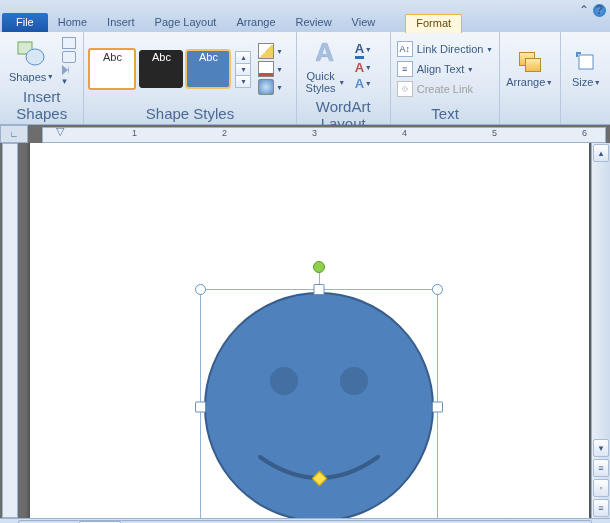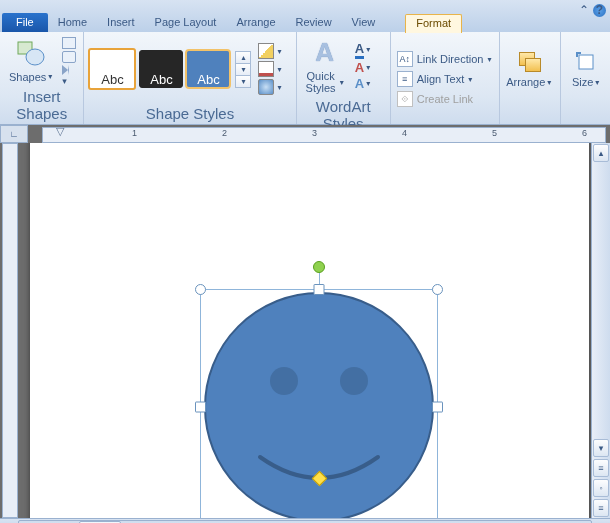--- a/index.html
+++ b/index.html
@@ -18,21 +18,21 @@
   .big-btn{display:flex;flex-direction:column;align-items:center;justify-content:center;padding:2px 4px;border:1px solid transparent;border-radius:3px}
   .big-btn .lbl{color:#3b5a85;margin-top:2px;display:flex;align-items:center;gap:2px}
   .shape-icon{width:30px;height:30px;position:relative}
   .shape-icon svg{width:30px;height:30px}
   .mini-shapes{display:flex;flex-direction:column;gap:2px;margin-left:2px}
   .mini-shapes span{width:12px;height:10px;border:1px solid #8aa4c8;background:#eaf1fa;display:block}
   .mini-shapes span:nth-child(2){border-radius:2px}
   .mini-shapes span:nth-child(3){border-left:6px solid #8aa4c8;border-top:5px solid transparent;border-bottom:5px solid transparent;background:none;width:0;height:0}
   .mini-shapes .more{border:none;background:none;color:#3b5a85;height:8px;line-height:8px;font-size:9px}
   
-  .style-thumb{width:42px;height:36px;border:1px solid #c8d5e8;border-radius:3px;display:flex;align-items:flex-end;justify-content:center;font-size:13px;background:#fff}
+  .style-thumb{width:42px;height:36px;border:1px solid #c8d5e8;border-radius:3px;display:flex;align-items:flex-start;justify-content:center;font-size:11px;background:#fff}
   .style-thumb.selected-outer{border:2px solid #e8a33a;padding:1px}
   .style-thumb.dark{background:#262626;color:#fff;border-color:#262626}
   .style-thumb.blue{background:#4f81bd;color:#fff;border-color:#38618f}
   .style-thumb.hover{outline:2px solid #f2c269;outline-offset:-1px}
   .gallery-spinner{display:flex;flex-direction:column;margin-left:2px}
   .gallery-spinner div{width:14px;height:11px;border:1px solid #a8bcd7;background:linear-gradient(#fdfdfe,#e6edf7);display:flex;align-items:center;justify-content:center;color:#3b5a85;font-size:8px;border-bottom:none}
   .gallery-spinner div:last-child{border-bottom:1px solid #a8bcd7}
   .fill-col{display:flex;flex-direction:column;gap:2px;margin-left:4px}
   .fill-col .item{display:flex;align-items:center;gap:3px}
   .swatch{width:14px;height:14px;border:1px solid #888}
@@ -178,21 +178,21 @@
         <div class="r">
             <span class="A" style="color:#c0504d">A</span>
             <span class="ddarrow">▾</span>
           </div>
         <div class="r">
             <span class="A" style="color:#5a8fc8">A</span>
             <span class="ddarrow">▾</span>
           </div>
       </div>
     </div>
-    <div class="group-label">WordArt Styles</div>
+    <div class="group-label">WordArt Layout</div>
   </div>
 
   <div class="group" style="width:104px">
     <div class="group-body">
       <div class="text-col">
         <div class="row">
             <span class="tiny-icon">A↕</span>
             <span>Link Direction</span>
             <span class="ddarrow">▾</span>
           </div>
@@ -200,20 +200,21 @@
             <span class="tiny-icon">≡</span>
             <span>Align Text</span>
             <span class="ddarrow">▾</span>
           </div>
         <div class="row disabled">
             <span class="tiny-icon" style="border-color:#c0c0c0;color:#a0a0a0">⟐</span>
             <span>Create Link</span>
           </div>
       </div>
     </div>
+    <div class="group-label">Text</div>
   </div>
 
   <div class="group" style="width:52px">
     <div class="group-body" style="justify-content:flex-end">
       <div class="big-btn">
         <span class="arrange-icon">
             <span class="box b1"></span>
             <span class="box b2"></span>
           </span>
         <span class="lbl">

